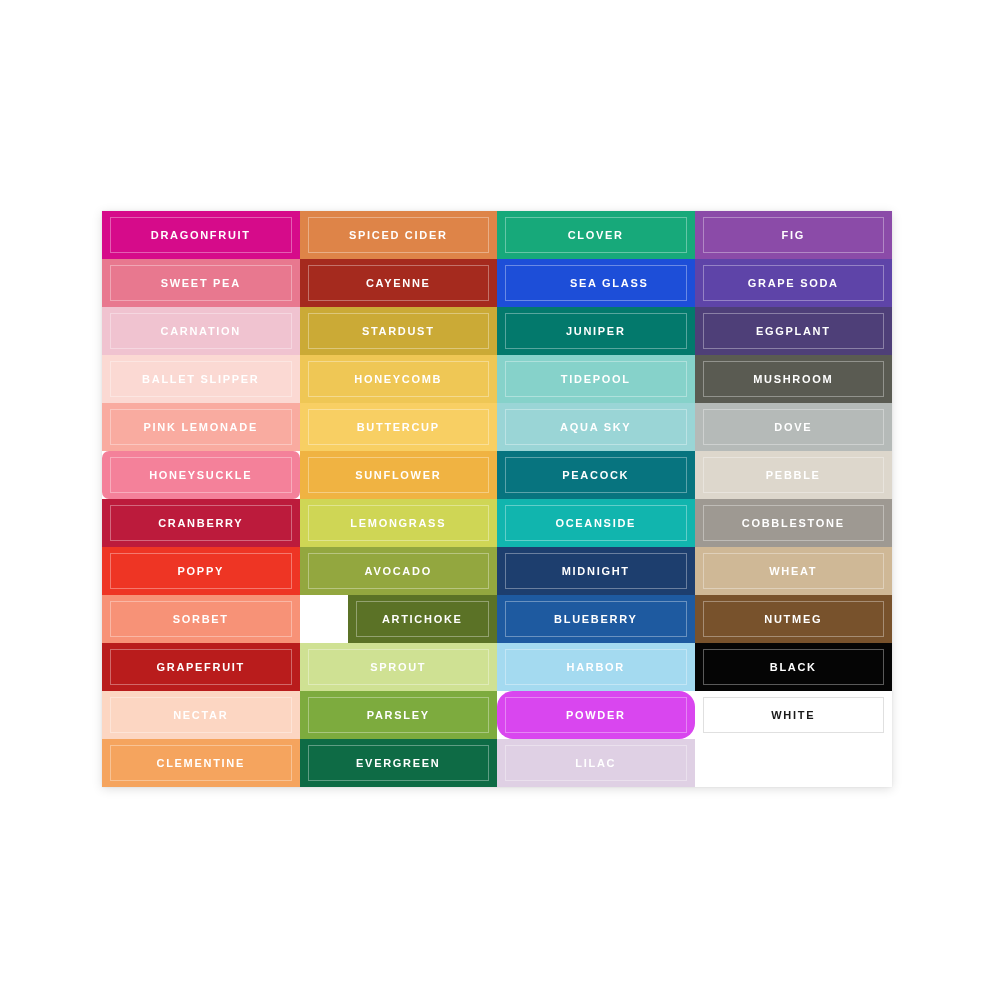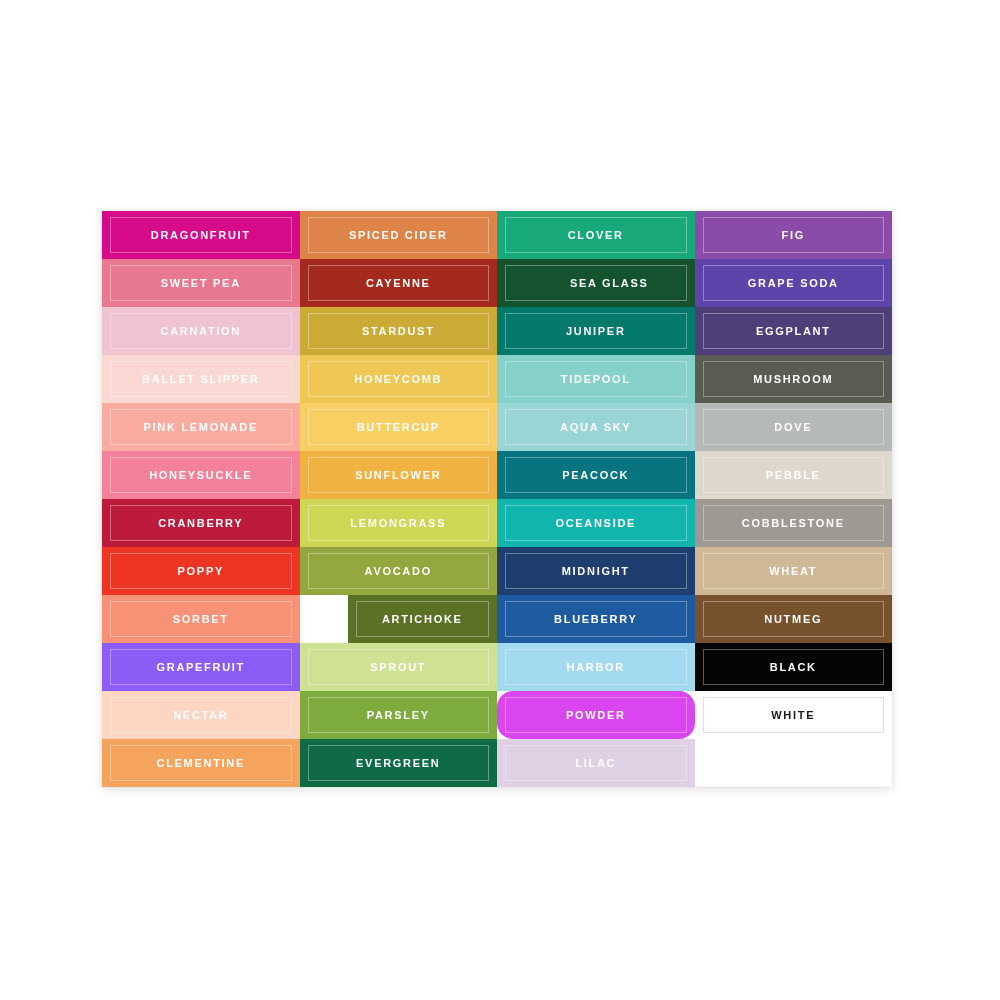--- a/index.html
+++ b/index.html
@@ -84,37 +84,37 @@
         <div class="label">CARNATION</div>
       </div>
       <div class="swatch" style="background: rgb(251, 217, 211);">
         <div class="inner-border"></div>
         <div class="label">BALLET SLIPPER</div>
       </div>
       <div class="swatch" style="background: rgb(249, 171, 160);">
         <div class="inner-border"></div>
         <div class="label">PINK LEMONADE</div>
       </div>
-      <div class="swatch" style="background: rgb(244, 129, 154);">
+      <div class="swatch" style="background: rgb(244, 129, 154); border-radius: 7px;">
         <div class="inner-border"></div>
         <div class="label">HONEYSUCKLE</div>
       </div>
       <div class="swatch" style="background: rgb(188, 27, 60);">
         <div class="inner-border"></div>
         <div class="label">CRANBERRY</div>
       </div>
       <div class="swatch" style="background: rgb(238, 53, 36);">
         <div class="inner-border"></div>
         <div class="label">POPPY</div>
       </div>
       <div class="swatch" style="background: rgb(247, 146, 119);">
         <div class="inner-border"></div>
         <div class="label">SORBET</div>
       </div>
-      <div class="swatch" style="background: #8b5cf6;">
+      <div class="swatch" style="background: #b91c1c;">
         <div class="inner-border"></div>
         <div class="label">GRAPEFRUIT</div>
       </div>
       <div class="swatch" style="background: rgb(252, 214, 194);">
         <div class="inner-border"></div>
         <div class="label">NECTAR</div>
       </div>
       <div class="swatch" style="background: rgb(245, 164, 94);">
         <div class="inner-border"></div>
         <div class="label">CLEMENTINE</div>
@@ -164,21 +164,21 @@
         <div class="label">PARSLEY</div>
       </div>
       <div class="swatch" style="background: rgb(14, 107, 69);">
         <div class="inner-border"></div>
         <div class="label">EVERGREEN</div>
       </div>
       <div class="swatch" style="background: rgb(23, 169, 122);">
         <div class="inner-border"></div>
         <div class="label">CLOVER</div>
       </div>
-      <div class="swatch" style="background: #14532d; padding-left: 27px;">
+      <div class="swatch" style="background: #1d4ed8; padding-left: 27px;">
         <div class="inner-border"></div>
         <div class="label">SEA GLASS</div>
       </div>
       <div class="swatch" style="background: rgb(3, 121, 108);">
         <div class="inner-border"></div>
         <div class="label">JUNIPER</div>
       </div>
       <div class="swatch" style="background: rgb(134, 210, 202);">
         <div class="inner-border"></div>
         <div class="label">TIDEPOOL</div>

